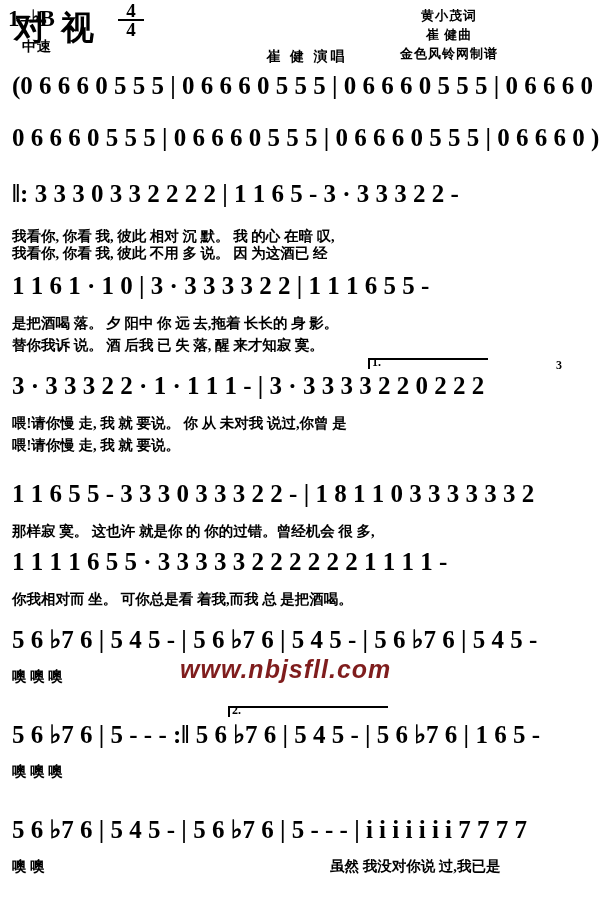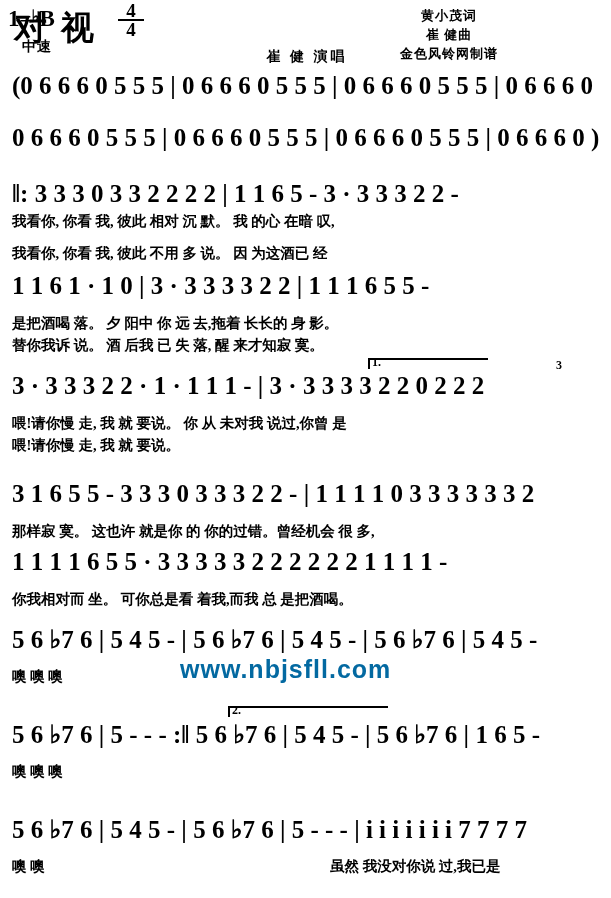--- a/index.html
+++ b/index.html
@@ -112,23 +112,24 @@
   }
   .lyric2 { }
 
   .watermark {
     position: absolute;
     left: 180px;
     top: 655px;
     font-family: "Liberation Sans", sans-serif;
     font-size: 25px;
     font-weight: bold;
-    color: #0369a1;
+    color: #7f1d1d;
     letter-spacing: 1px;
     z-index: 5;
+    font-style: italic;
   }
 
   .volta {
     position: absolute;
     font-size: 12px;
     font-weight: bold;
   }
   .volta .vline {
     position: absolute;
     left: 0; top: 0;
@@ -170,21 +171,21 @@
   <div class="row" style="top:72px;">
     <div class="notes">(0 6 6 6 0 5 5 5 | 0 6 6 6 0 5 5 5 | 0 6 6 6 0 5 5 5 | 0 6 6 6 0</div>
   </div>
 
   <div class="row" style="top:124px;">
     <div class="notes">0 6 6 6 0 5 5 5 | 0 6 6 6 0 5 5 5 | 0 6 6 6 0 5 5 5 | 0 6 6 6 0 )</div>
   </div>
 
   <div class="row" style="top:180px;">
     <div class="notes">‖: 3 3 3 0 3 3 2 2  2 2 | 1 1   6 5  -  3 · 3 3 3 2 2  -</div>
-    <div class="lyric" style="top:32px;">我看你,  你看  我, 彼此  相对  沉    默。 我 的心 在暗   叹,</div>
+    <div class="lyric" style="top:47px;">我看你,  你看  我, 彼此  相对  沉    默。 我 的心 在暗   叹,</div>
     <div class="lyric lyric2" style="top:64px;">我看你,  你看  我, 彼此  不用  多    说。 因 为这酒已 经</div>
   </div>
 
   <div class="row" style="top:272px;">
     <div class="notes">1 1 6 1 · 1 0 | 3 · 3 3 3  3 2 2 | 1 1 1   6 5 5 -</div>
     <div class="lyric" style="top:42px;">是把酒喝  落。 夕 阳中 你 远  去,拖着 长长的  身   影。</div>
     <div class="lyric lyric2" style="top:64px;">替你我诉  说。 酒 后我 已 失 落,       醒 来才知寂  寞。</div>
   </div>
 
   <div class="row" style="top:372px;">
@@ -192,21 +193,21 @@
       <span class="vline" style="width:118px;"></span>
       <span style="position:absolute; left:4px; top:-3px;">1.</span>
     </div>
     <div class="triplet" style="left:556px; top:-14px;">3</div>
     <div class="notes">3 · 3 3 3 2   2 · 1 · 1  1 1 - | 3 · 3  3 3 3   2 2 0 2 2 2</div>
     <div class="lyric" style="top:42px;">喂!请你慢    走, 我  就  要说。 你 从 未对我  说过,你曾 是</div>
     <div class="lyric lyric2" style="top:64px;">喂!请你慢    走, 我  就  要说。</div>
   </div>
 
   <div class="row" style="top:480px;">
-    <div class="notes">3 1 6 5 5 - 3 3 3 0 3 3 3 2 2 - | 1 1 1 1 0  3 3 3 3 3 3 2</div>
+    <div class="notes">1 1 6 5 5 - 3 3 3 0 3 3 3 2 2 - | 1 8 1 1 0  3 3 3 3 3 3 2</div>
     <div class="lyric" style="top:42px;">那样寂   寞。 这也许  就是你  的   你的过错。曾经机会 很 多,</div>
   </div>
 
   <div class="row" style="top:548px;">
     <div class="notes">1 1 1 1 6 5 5 · 3 3 3 3 3 2 2 2 2 2  2 1 1 1 1 -</div>
     <div class="lyric" style="top:42px;">你我相对而  坐。 可你总是看  着我,而我 总  是把酒喝。</div>
   </div>
 
   <div class="row" style="top:625px;">
     <div class="notes">5 6 ♭7 6 | 5 4 5 - | 5 6 ♭7 6 | 5 4 5 - | 5 6 ♭7 6 | 5 4 5 -</div>

